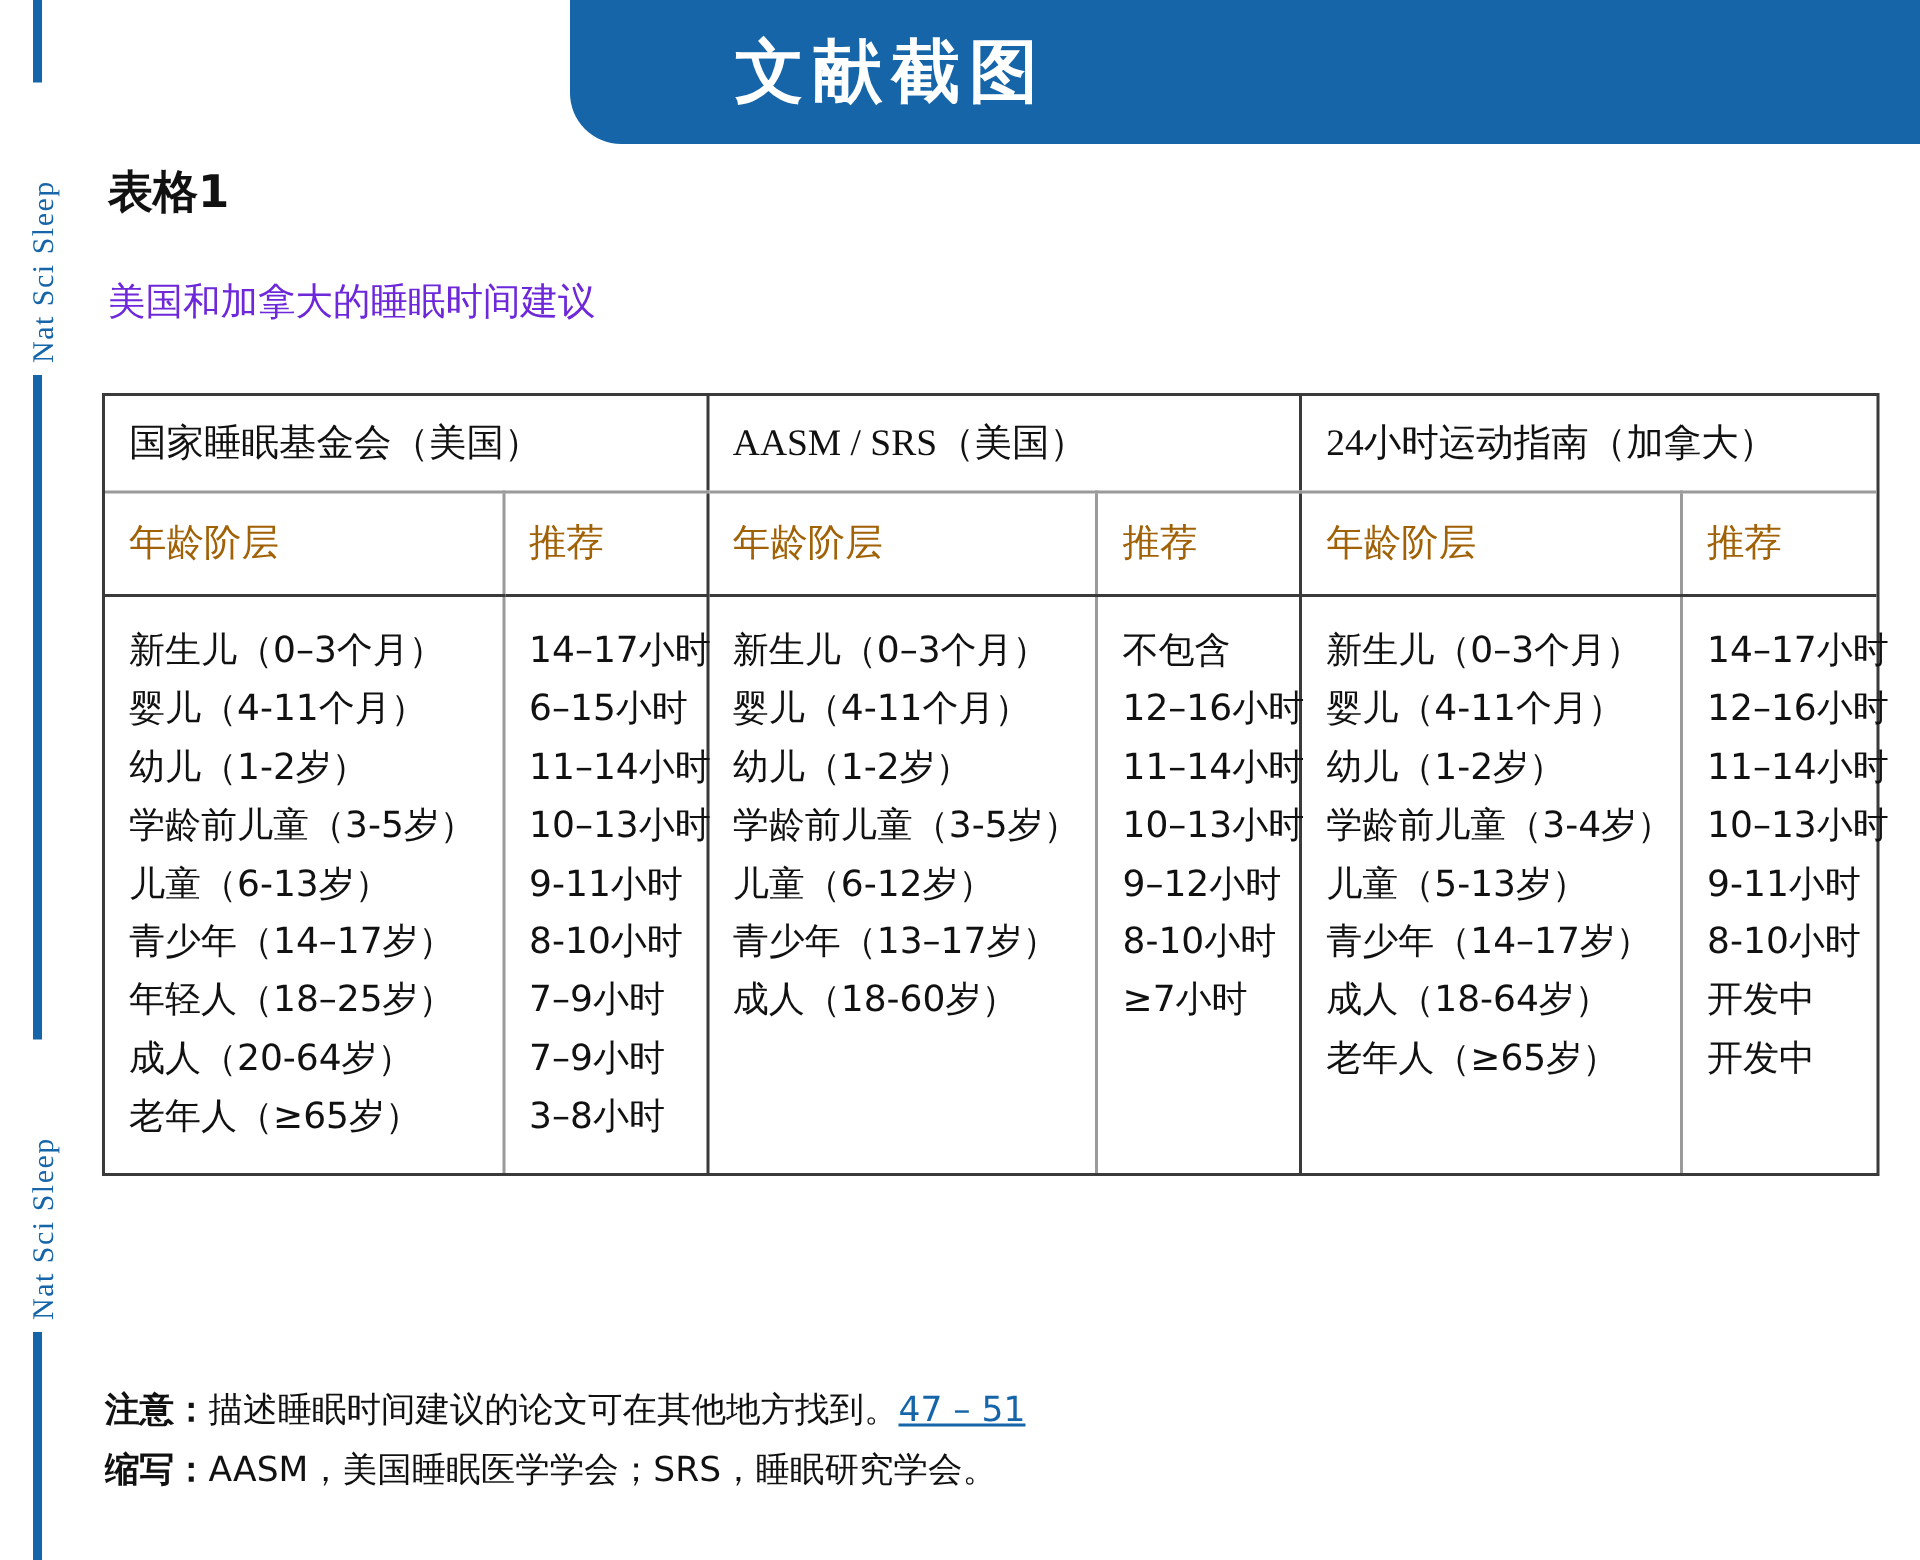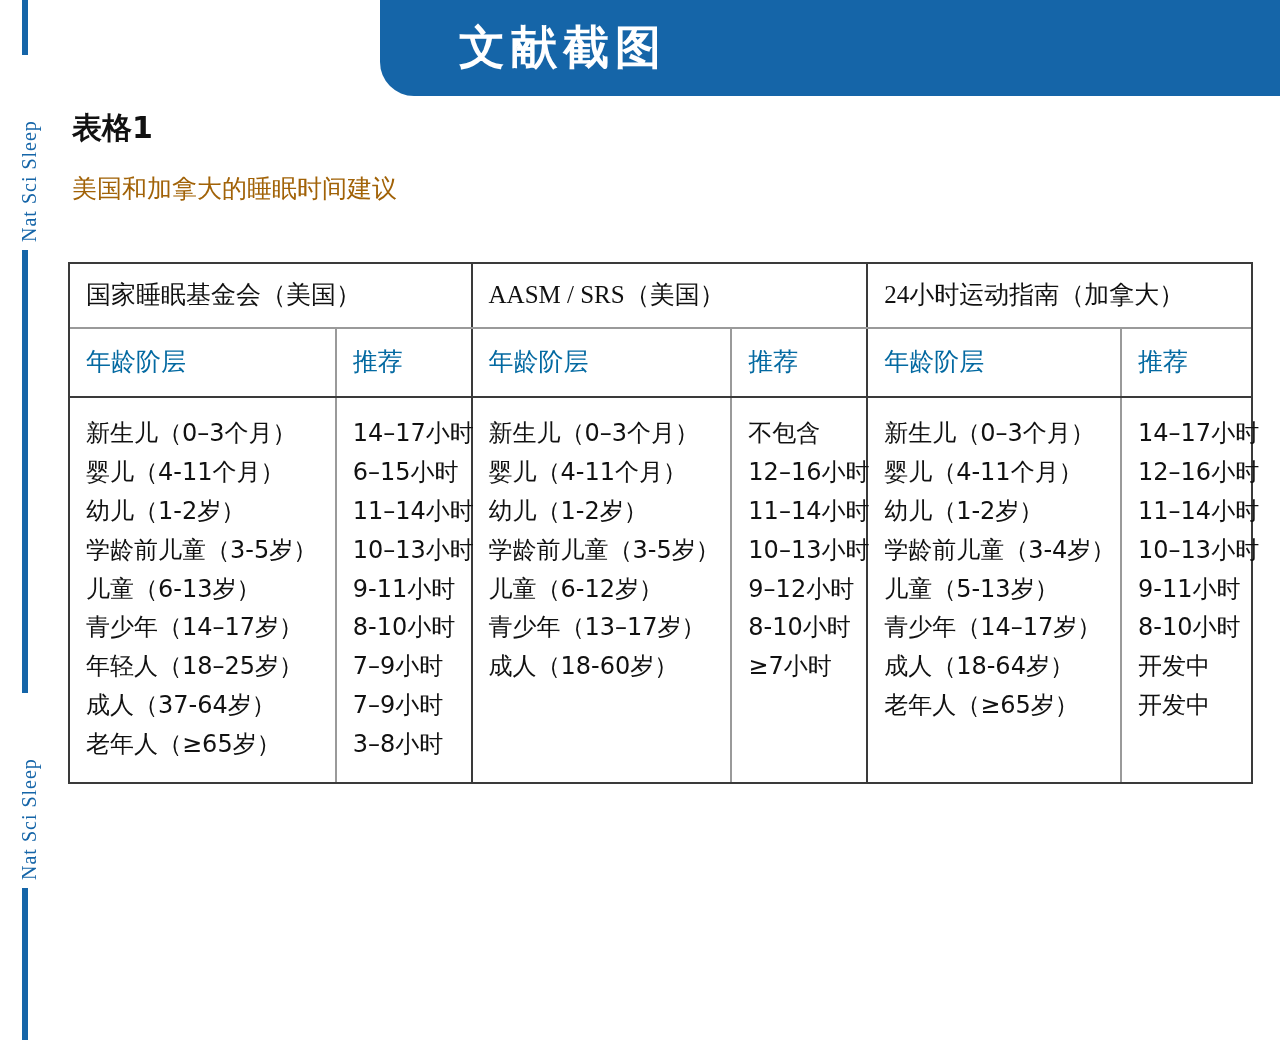--- a/index.html
+++ b/index.html
@@ -61,21 +61,21 @@
     top: 0;
     width: 900px;
     height: 96px;
     background: #1565a8;
     border-bottom-left-radius: 34px;
     border-bottom-right-radius: 0;
     box-sizing: border-box;
     display: flex;
     align-items: center;
     justify-content: flex-start;
-    padding-left: 79px;
+    padding-left: 110px;
   }
   .banner-title {
     color: #ffffff;
     font-size: 46px;
     font-weight: bold;
     letter-spacing: 6px;
     font-family: "DejaVu Sans", sans-serif;
   }
 
   
@@ -91,23 +91,23 @@
     left: 10px;
     top: 108px;
     font-size: 30px;
     font-weight: bold;
     color: #111111;
     font-family: "DejaVu Sans", sans-serif;
   }
   .table-caption {
     position: absolute;
     left: 10px;
-    top: 172px;
+    top: 184px;
     font-size: 25px;
-    color: #a16207;
+    color: #6d28d9;
     font-family: "DejaVu Sans", sans-serif;
   }
 
   
   .tbl-wrap {
     position: absolute;
     left: 6px;
     top: 262px;
     width: 1185px;
     border: 2px solid #3a3a3a;
@@ -127,21 +127,21 @@
   }
   .grp-head {
     font-size: 25px;
     color: #111;
     padding: 14px 0 16px 16px !important;
     font-family: "DejaVu Sans", sans-serif;
     border-bottom: 2px solid #9a9a9a;
   }
   .col-head {
     font-size: 25px;
-    color: #0369a1;
+    color: #a16207;
     padding: 16px 0 18px 16px !important;
     font-family: "DejaVu Sans", sans-serif;
     border-bottom: 2px solid #3a3a3a;
   }
   .vsep {
     border-left: 2px solid #9a9a9a;
     margin-left: 24px;
   }
   .gsep {
     border-left: 2px solid #3a3a3a;
@@ -219,21 +219,21 @@
       </tr>
       <tr>
         <td class="cell-list">
               <div>新生儿（0–3个月）</div>
               <div>婴儿（4-11个月）</div>
               <div>幼儿（1-2岁）</div>
               <div>学龄前儿童（3-5岁）</div>
               <div>儿童（6-13岁）</div>
               <div>青少年（14–17岁）</div>
               <div>年轻人（18–25岁）</div>
-              <div>成人（37-64岁）</div>
+              <div>成人（20-64岁）</div>
               <div>老年人（≥65岁）</div>
             </td>
         <td class="cell-list vsep">
               <div>14–17小时</div>
               <div>6–15小时</div>
               <div>11–14小时</div>
               <div>10–13小时</div>
               <div>9-11小时</div>
               <div>8-10小时</div>
               <div>7–9小时</div>
@@ -276,14 +276,22 @@
               <div>9-11小时</div>
               <div>8-10小时</div>
               <div>开发中</div>
               <div>开发中</div>
             </td>
       </tr>
     </tbody>
       </table>
   </div>
 
+  <div class="notes">
+    <div>
+      <b>注意：</b><span>描述睡眠时间建议的论文可在其他地方找到。</span><span class="reflink">47 – 51</span>
+    </div>
+    <div>
+      <b>缩写：</b><span>AASM，美国睡眠医学学会；SRS，睡眠研究学会。</span>
+    </div>
+  </div>
 
 </div>
 
 </body></html>

